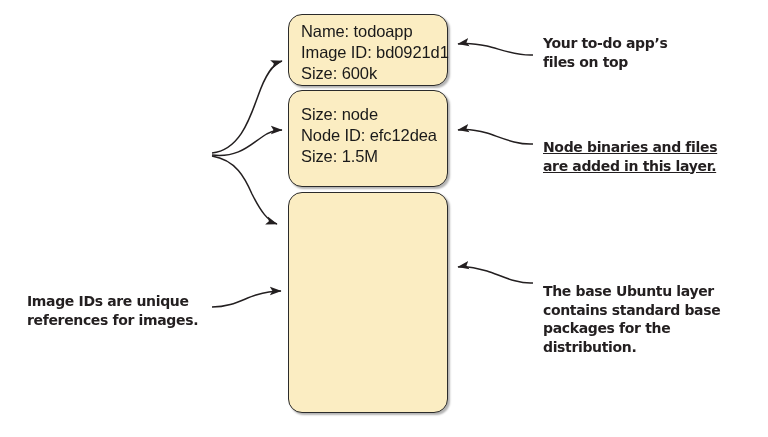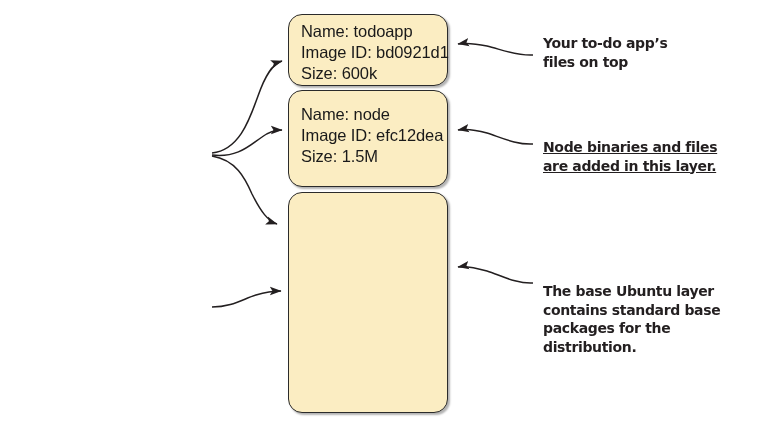--- a/index.html
+++ b/index.html
@@ -62,22 +62,22 @@
 <body>
 
 <div id="stage">
 
   <div class="layer-box" style="left:288px; top:14px; width:160px; height:72px;"></div>
   <div class="box-text" style="left:301px; top:21px;"><span>Name: todoapp</span>
 <span>Image ID: bd0921d1</span>
 <span>Size: 600k</span></div>
 
   <div class="layer-box" style="left:288px; top:90px; width:160px; height:97px;"></div>
-  <div class="box-text" style="left:301px; top:104px;"><span>Name: node</span>
-<span>Image ID: efc12dea</span>
+  <div class="box-text" style="left:301px; top:104px;"><span>Size: node</span>
+<span>Node ID: efc12dea</span>
 <span>Size: 1.5M</span></div>
 
   <div class="layer-box" style="left:288px; top:192px; width:160px; height:221px;"></div>
 
   <svg class="svg-layer" viewBox="0 0 768 437" width="768" height="437" xmlns="http://www.w3.org/2000/svg">
     <defs>
       <marker id="ah" markerWidth="9" markerHeight="9" refX="7.4" refY="3.1" orient="auto" markerUnits="strokeWidth">
         <path d="M0,0.3 L7.8,3.1 L0,5.9 L1.7,3.1 Z" fill="#231f20"></path>
       </marker>
     </defs>
@@ -89,20 +89,22 @@
     </g>
 
     <path d="M 212,307 C 232,307 243,299 256,295 C 266,292 274,291 281,291" fill="none" stroke="#231f20" stroke-width="1.5" marker-end="url(#ah)"></path>
 
     <path d="M 533,55 C 516,56 500,49 487,46 C 473,43 464,43 458,44" fill="none" stroke="#231f20" stroke-width="1.5" marker-end="url(#ah)"></path>
     <path d="M 533,144 C 516,145 500,137 487,133 C 473,129 464,129 458,130" fill="none" stroke="#231f20" stroke-width="1.5" marker-end="url(#ah)"></path>
     <path d="M 533,283 C 516,284 500,275 487,271 C 473,267 464,266 458,267" fill="none" stroke="#231f20" stroke-width="1.5" marker-end="url(#ah)"></path>
   </svg>
 
 
+  <div class="callout left" style="left:27px; top:292px; width:190px;"><span>Image IDs are unique</span>
+<span>references for images.</span></div>
 
   <div class="callout left" style="left:543px; top:34px; width:215px;"><span>Your to-do app’s</span>
 <span>files on top</span></div>
 
   <div class="callout left" style="left:543px; top:138px; width:218px;text-decoration:underline;"><span>Node binaries and files</span>
 <span>are added in this layer.</span></div>
 
   <div class="callout left" style="left:543px; top:282px; width:215px;"><span>The base Ubuntu layer</span>
 <span>contains standard base</span>
 <span>packages for the</span>

